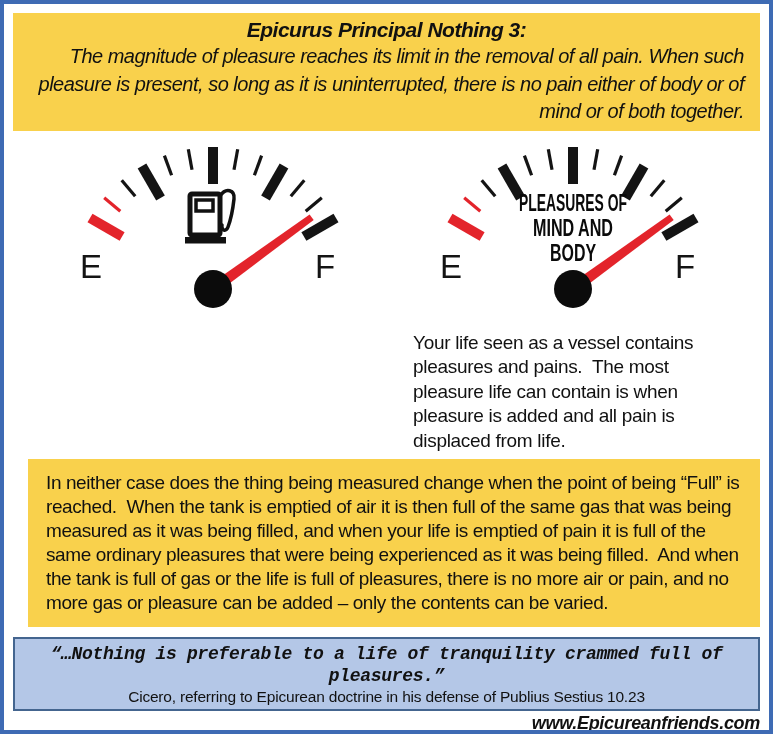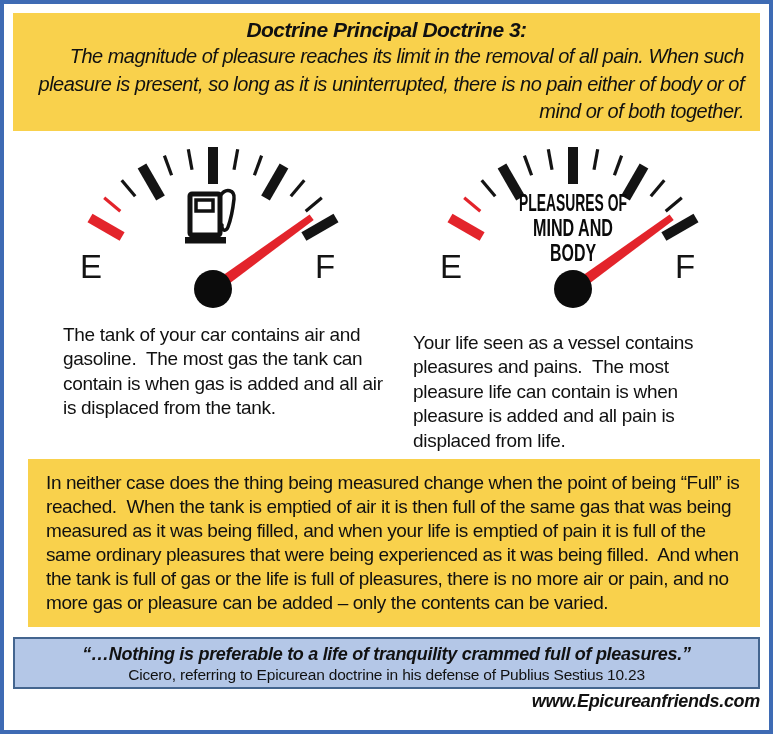--- a/index.html
+++ b/index.html
@@ -87,20 +87,21 @@
     border: 2px solid var(--quote-border, #44658F);
     text-align: center;
     padding: 4px 8px 3px 8px;
   }
   .quote-line {
     font-size: 18px;
     font-weight: bold;
     font-style: italic;
     letter-spacing: -0.3px;
     line-height: 22px;
+    font-family: Liberation Mono, monospace;
   }
   .quote-attr {
     font-size: 15.5px;
     line-height: 19px;
     letter-spacing: -0.2px;
   }
 
   .site-url {
     margin-top: 2px;
     text-align: right;
@@ -109,21 +110,21 @@
     font-style: italic;
     letter-spacing: -0.3px;
   }
 </style>
 </head>
 <body>
 
 <div class="frame">
 
   <div class="box doctrine">
-    <div class="doctrine-title">Doctrine Principal Doctrine 3:</div>
+    <div class="doctrine-title">Epicurus Principal Nothing 3:</div>
     <div class="doctrine-body">The magnitude of pleasure reaches its limit in the removal of all pain. When such pleasure is present, so long as it is uninterrupted, there is no pain either of body or of mind or of both together.</div>
   </div>
 
   <div class="gauges-row">
 
     <div class="gauge-col left">
       <svg class="gauge" viewBox="0 0 340 178" aria-hidden="true">
         <g class="ticks">
             <line x1="250.9" y1="95.5" x2="283.0" y2="77.0" stroke="#141414" stroke-width="10"></line>
             <line x1="252.7" y1="70.2" x2="268.8" y2="56.7" stroke="#141414" stroke-width="3.2"></line>
@@ -143,21 +144,20 @@
         <text class="ef-label" x="272" y="137">F</text>
         <g transform="translate(160,80)">
           <rect x="-23" y="-27" width="30" height="41" rx="2" fill="none" stroke="#111" stroke-width="5"></rect>
           <rect x="-17" y="-21" width="17" height="11" fill="#fff" stroke="#111" stroke-width="3.5"></rect>
           <rect x="-28" y="16" width="41" height="6.5" fill="#111"></rect>
           <path d="M 7 -25 C 13 -34 22 -31 21 -22 C 20 -13 18 -2 15 6 C 13 11 8 10 9 4" fill="none" stroke="#111" stroke-width="3.5" stroke-linecap="round"></path>
         </g>
         <polygon class="needle" points="163.2,152.4 156.8,143.6 256.6,73.5 260.7,78.9" fill="#E3242B"></polygon>
         <circle class="hub" cx="160" cy="148" r="19" fill="#0b0b0b"></circle>
       </svg>
-      <p class="caption">The tank of your car contains air and gasoline.  The most gas the tank can contain is when gas is added and all air is displaced from the tank.</p>
     </div>
 
     <div class="gauge-col right">
       <svg class="gauge" viewBox="0 0 340 178" aria-hidden="true">
         <g class="ticks">
             <line x1="250.9" y1="95.5" x2="283.0" y2="77.0" stroke="#141414" stroke-width="10"></line>
             <line x1="252.7" y1="70.2" x2="268.8" y2="56.7" stroke="#141414" stroke-width="3.2"></line>
             <line x1="237.8" y1="55.3" x2="251.3" y2="39.2" stroke="#141414" stroke-width="3.2"></line>
             <line x1="212.5" y1="57.1" x2="231.0" y2="25.0" stroke="#141414" stroke-width="10"></line>
             <line x1="201.4" y1="34.3" x2="208.6" y2="14.6" stroke="#141414" stroke-width="3.2"></line>

